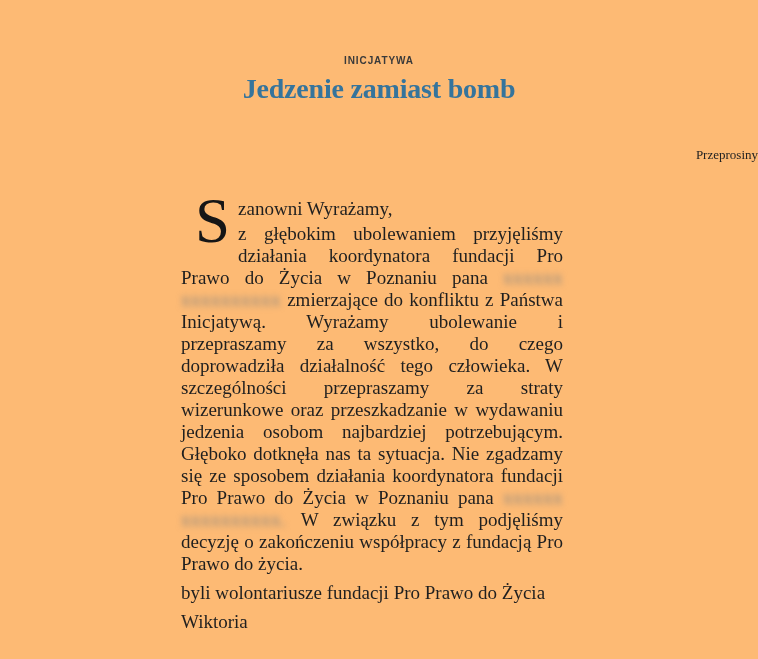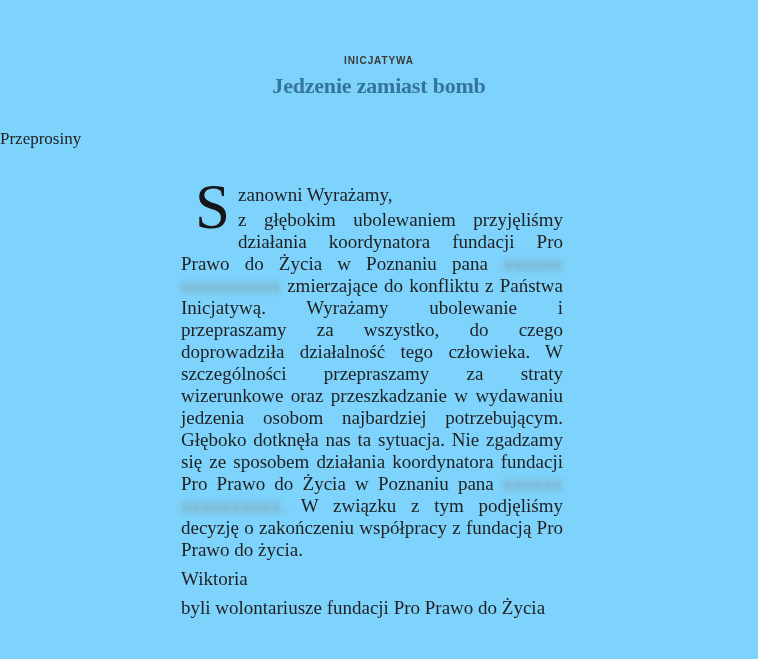--- a/index.html
+++ b/index.html
@@ -1,48 +1,48 @@
 <!DOCTYPE html>
 <html><head>
 <meta charset="utf-8">
 <style>
   * { margin: 0; padding: 0; box-sizing: border-box; }
   html, body { background: #ffffff; }
   .page {
     position: relative;
     width: 758px;
     height: 659px;
-    background: #7dd3fc;
+    background: #fdba74;
     overflow: hidden;
     font-family: "Liberation Serif", "DejaVu Serif", serif;
     color: #1f1f1f;
   }
   .header { text-align: center; padding-top: 50px; }
   .kicker {
     display: inline-block;
     font-family: "Liberation Sans", "DejaVu Sans", sans-serif;
     font-size: 10px;
     font-weight: 700;
     letter-spacing: 0.9px;
     color: #3a3a3a;
     text-transform: uppercase;
     cursor: pointer;
   }
   .site-title {
     margin-top: 5px;
-    font-size: 22px;
+    font-size: 28px;
     font-weight: 700;
     letter-spacing: -0.2px;
     color: #35749c;
     cursor: pointer;
   }
   .article-title {
-    margin-top: 30px;
-    text-align: left;
-    font-size: 17px;
+    margin-top: 42px;
+    text-align: right;
+    font-size: 13px;
     font-weight: 400;
     color: #222222;
   }
   .letter {
     width: 382px;
     margin-left: 181px;
     margin-top: 35px;
     font-size: 19px;
     line-height: 22px;
     color: #1f1f1f;
@@ -77,18 +77,18 @@
 
   <h2 class="article-title">Przeprosiny</h2>
 
   <div class="letter">
 
     <p class="salutation"><span class="dropcap">S</span><span>zanowni Wyrażamy,</span></p>
 
     <p class="body-par"><span>z głębokim ubolewaniem przyjęliśmy działania koordynatora fundacji Pro Prawo do Życia w Poznaniu pana </span><span class="redacted">xxxxxx xxxxxxxxxx</span><span> zmierzające do konfliktu z Państwa Inicjatywą. Wyrażamy ubolewanie i przepraszamy za wszystko, do czego doprowadziła działalność tego człowieka. W szczególności przepraszamy za straty wizerunkowe oraz przeszkadzanie w wydawaniu jedzenia osobom najbardziej potrzebującym. Głęboko dotknęła nas ta sytuacja. Nie zgadzamy się ze sposobem działania koordynatora fundacji Pro Prawo do Życia w Poznaniu pana </span><span class="redacted">xxxxxx xxxxxxxxxx.</span><span> W związku z tym podjęliśmy decyzję o zakończeniu współpracy z fundacją Pro Prawo do życia.</span></p>
 
 
+    <p class="signatory">byli wolontariusze fundacji Pro Prawo do Życia</p>
     <p class="signatory">Wiktoria</p>
-    <p class="signatory">byli wolontariusze fundacji Pro Prawo do Życia</p>
 
   </div>
 
 </div>
 
 </body></html>

